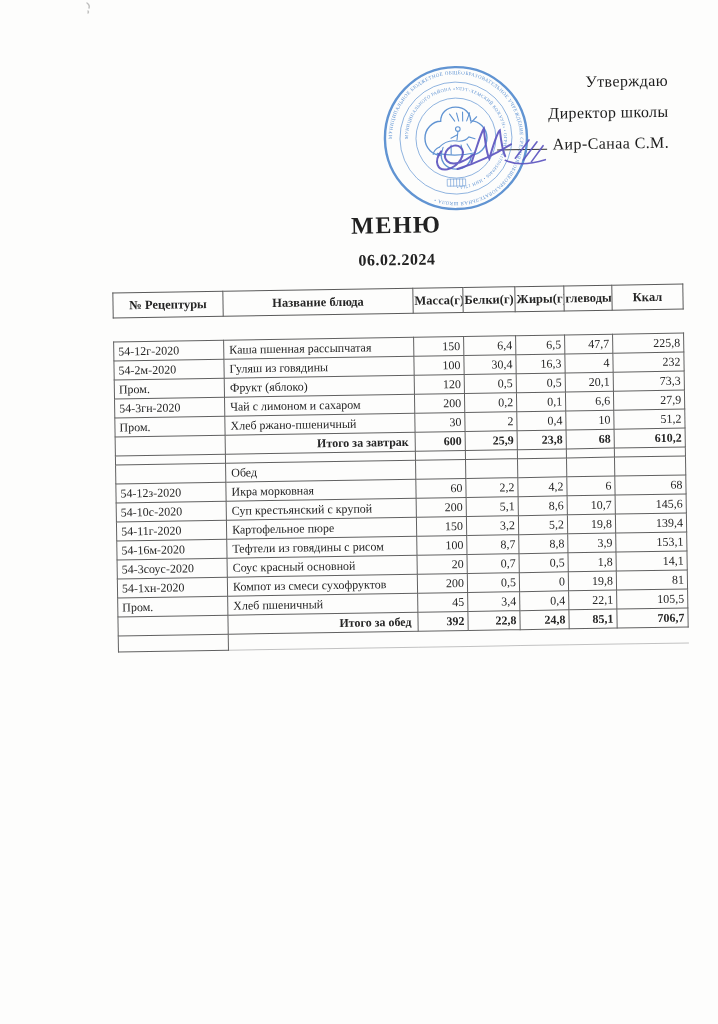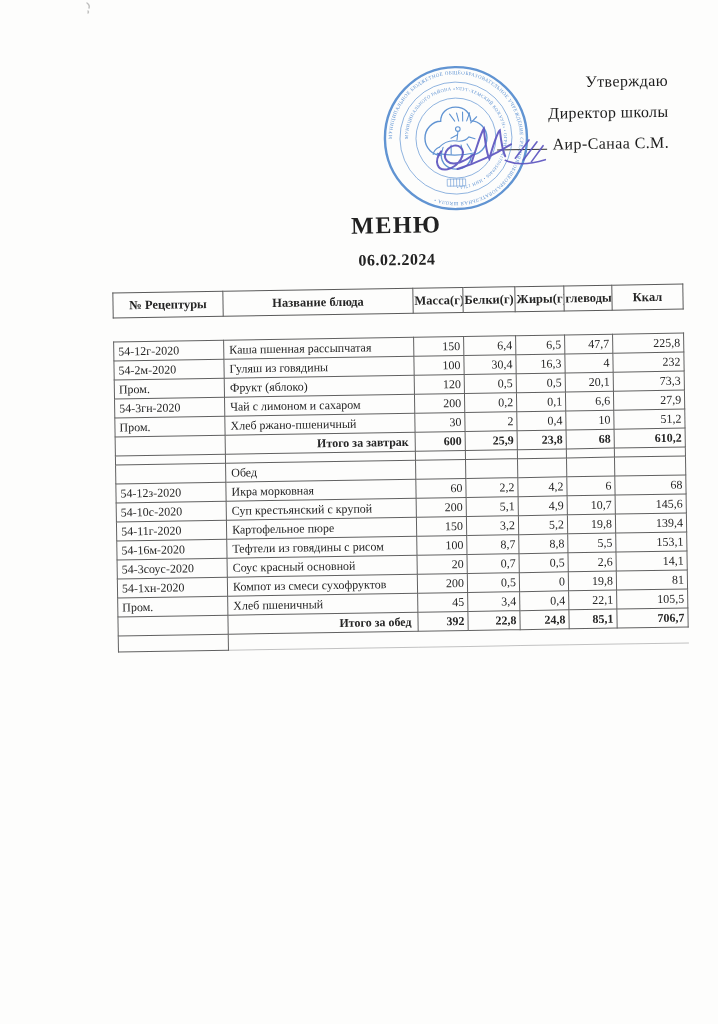--- a/index.html
+++ b/index.html
@@ -245,49 +245,49 @@
             <td class="c3">2,2</td>
             <td class="c4">4,2</td>
             <td class="c5">6</td>
             <td class="c6">68</td>
           </tr>
           <tr class="item">
             <td class="c0">54-10с-2020</td>
             <td class="c1">Суп крестьянский с крупой</td>
             <td class="c2">200</td>
             <td class="c3">5,1</td>
-            <td class="c4">4,9</td>
+            <td class="c4">8,6</td>
             <td class="c5">10,7</td>
             <td class="c6">145,6</td>
           </tr>
           <tr class="item">
             <td class="c0">54-11г-2020</td>
             <td class="c1">Картофельное пюре</td>
             <td class="c2">150</td>
             <td class="c3">3,2</td>
             <td class="c4">5,2</td>
             <td class="c5">19,8</td>
             <td class="c6">139,4</td>
           </tr>
           <tr class="item">
             <td class="c0">54-16м-2020</td>
             <td class="c1">Тефтели из говядины с рисом</td>
             <td class="c2">100</td>
             <td class="c3">8,7</td>
             <td class="c4">8,8</td>
-            <td class="c5">5,5</td>
+            <td class="c5">3,9</td>
             <td class="c6">153,1</td>
           </tr>
           <tr class="item">
             <td class="c0">54-3соус-2020</td>
             <td class="c1">Соус красный основной</td>
             <td class="c2">20</td>
             <td class="c3">0,7</td>
             <td class="c4">0,5</td>
-            <td class="c5">2,6</td>
+            <td class="c5">1,8</td>
             <td class="c6">14,1</td>
           </tr>
           <tr class="item">
             <td class="c0">54-1хн-2020</td>
             <td class="c1">Компот из смеси сухофруктов</td>
             <td class="c2">200</td>
             <td class="c3">0,5</td>
             <td class="c4">0</td>
             <td class="c5">19,8</td>
             <td class="c6">81</td>

